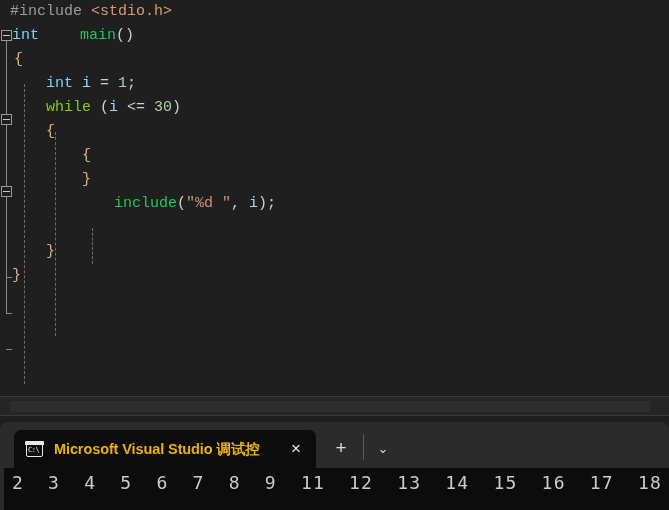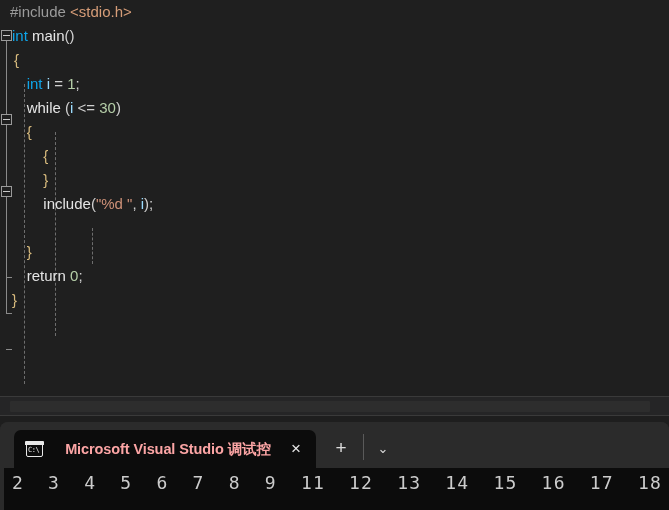--- a/index.html
+++ b/index.html
@@ -29,21 +29,21 @@
     position: absolute;
     left: 0; top: 0;
     width: 669px;
   }
 
   .code-line {
     position: relative;
     height: 24px;
     line-height: 24px;
     white-space: pre;
-    font-family: Liberation Sans, sans-serif;
+    font-family: Liberation Mono, monospace;
     font-size: 15px;
     padding-left: 10px;
     box-sizing: border-box;
   }
 
   
   #gutter {
     position: absolute;
     left: 0; top: 0;
     width: 22px;
@@ -87,24 +87,24 @@
   
   .indent-guide {
     position: absolute;
     width: 0;
     border-left: 1px dashed #6e6e6e;
   }
 
   
   .tok-pp    { color: #9b9b9b; }
   .tok-inc   { color: #d69d78; }
-  .tok-kw    { color: #0ea5e9; }
-  .tok-ctrl  { color: #e5e5e5; }
+  .tok-kw    { color: #7dd3fc; }
+  .tok-ctrl  { color: #84cc16; }
   .tok-id    { color: #9cdcfe; }
-  .tok-fn    { color: #e5e5e5; }
+  .tok-fn    { color: #22c55e; margin-left: 32px; }
   .tok-num   { color: #b5cea8; }
   .tok-str   { color: #ce9178; }
   .tok-punct { color: #cfcfcf; }
   .tok-brace { color: #d7ba7d; }
   .tok-plain { color: #d4d4d4; }
 
   
   #editor-hscroll {
     position: absolute;
     left: 0;
@@ -187,28 +187,27 @@
     right: 0;
     font-family: "DejaVu Sans Mono", monospace;
     font-size: 7px;
     line-height: 8px;
     color: #e8e8e8;
     letter-spacing: -0.5px;
   }
 
   .term-tab-title {
     flex: 1 1 auto;
-    color: #fca5a5;
+    color: #eab308;
     font-family: "Liberation Sans", sans-serif;
     font-size: 14.5px;
     font-weight: 600;
     white-space: nowrap;
     overflow: hidden;
     letter-spacing: -0.1px;
-    text-align: center;
   }
 
   .tab-close {
     flex: 0 0 auto;
     width: 28px;
     height: 28px;
     display: flex;
     align-items: center;
     justify-content: center;
     color: #e6e6e6;
@@ -339,21 +338,20 @@
 
 
     <div class="code-line"><span class="tok-plain">        </span><span class="tok-brace">}</span></div>
 
     <div class="code-line"><span class="tok-plain">        </span><span class="tok-fn">include</span><span class="tok-punct">(</span><span class="tok-str">"%d "</span><span class="tok-punct">, </span><span class="tok-id">i</span><span class="tok-punct">);</span></div>
 
     <div class="code-line"><span class="tok-plain"> </span></div>
 
     <div class="code-line"><span class="tok-plain">    </span><span class="tok-brace">}</span></div>
 
-    <div class="code-line"><span class="tok-plain">    </span><span class="tok-ctrl">return</span><span class="tok-plain"> </span><span class="tok-num">0</span><span class="tok-punct">;</span></div>
 
     <div class="code-line" style="padding-left:12px;"><span class="tok-brace">}</span></div>
 
   </div>
 </div>
 
 <div id="editor-hscroll">
   <div class="thumb"></div>
 </div>
 

